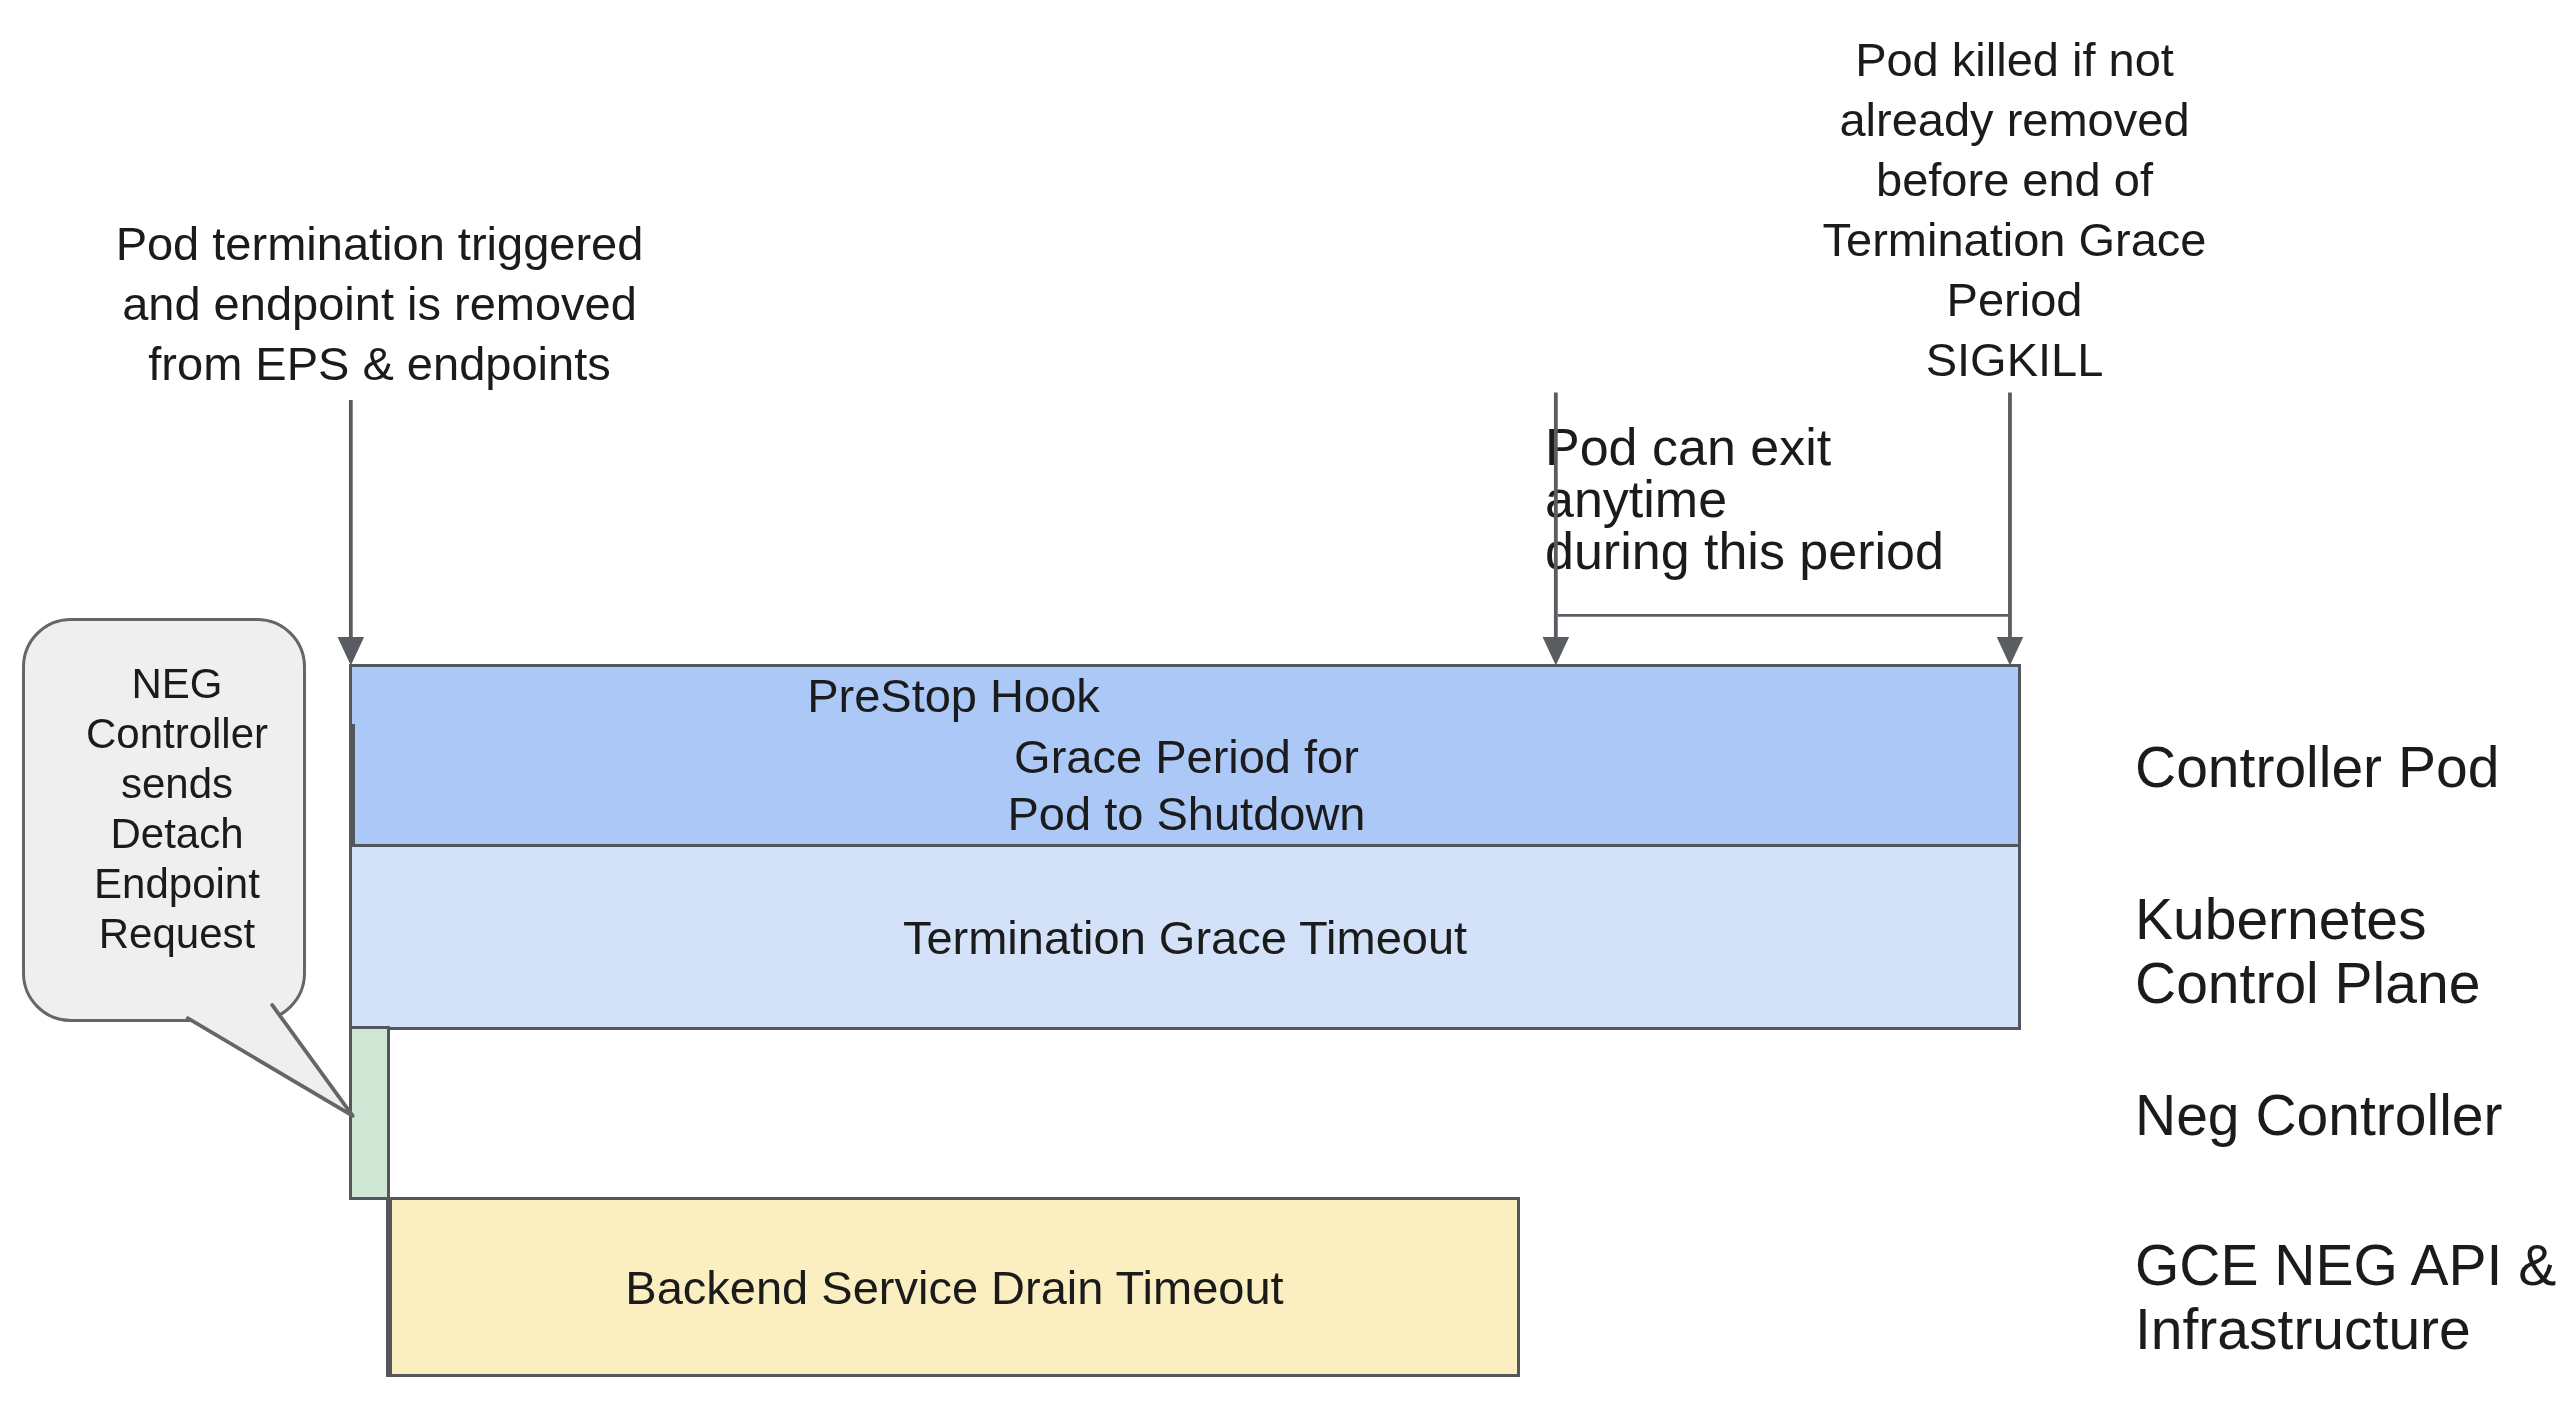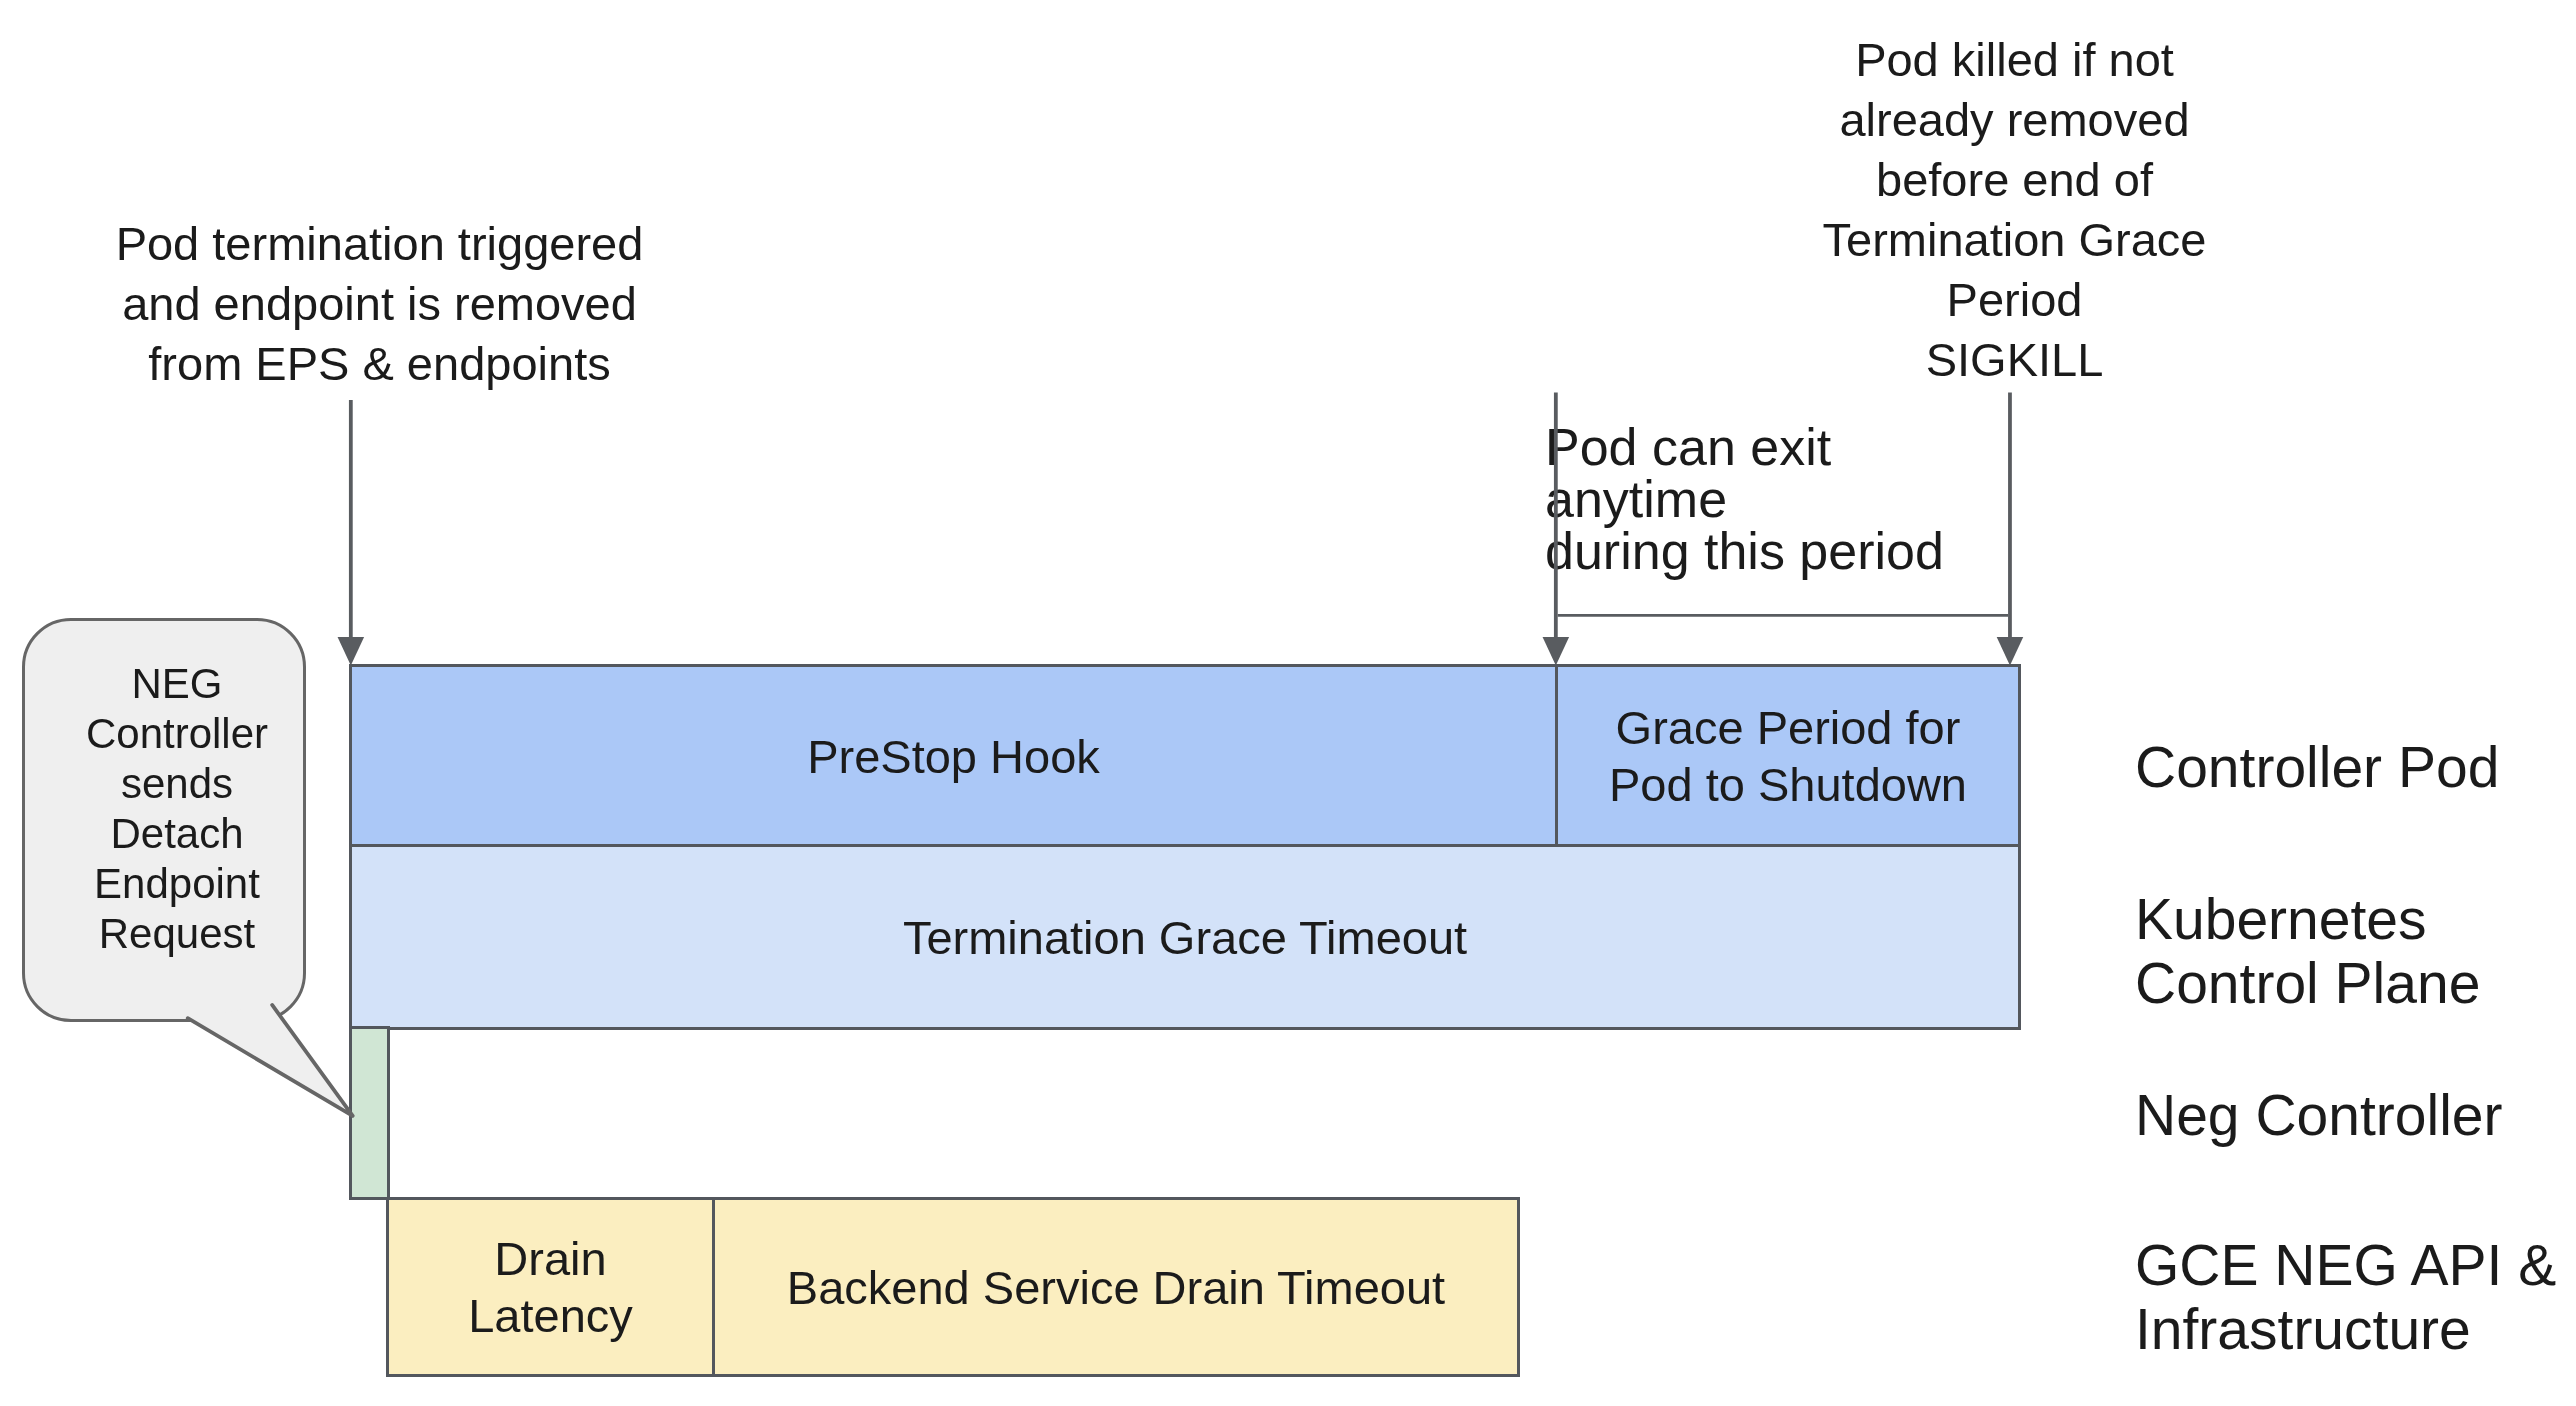--- a/index.html
+++ b/index.html
@@ -49,21 +49,21 @@
   .bar-cell{
     display:flex;
     align-items:center;
     justify-content:center;
     box-sizing:border-box;
     font-size:47px;
     line-height:57px;
     text-align:center;
   }
   .bar-cell.divided{border-left:3.8px solid var(--bar-border);}
-  .row-pod{background:var(--bar-blue);}
+  .row-pod{background:var(--bar-blue);flex-direction:column;}
   .row-tgp{background:var(--bar-light-blue);}
   .row-drain{background:var(--bar-yellow);}
   .green-bar{
     box-sizing:border-box;
     border:3.8px solid var(--bar-border);
     background:var(--bar-green);
   }
   .callout{
     box-sizing:border-box;
     background:var(--callout-fill);
@@ -112,22 +112,20 @@
 Pod to Shutdown</div>
   </div>
 
   <div class="abs bar-row row-tgp" style="left:349px;top:844px;width:1672px;height:186px;">
     <div class="bar-cell" style="flex:1;">Termination Grace Timeout</div>
   </div>
 
   <div class="abs green-bar" style="left:349px;top:1026px;width:41px;height:174px;"></div>
 
   <div class="abs bar-row row-drain" style="left:386px;top:1197px;width:1134px;height:180px;">
-    <div class="bar-cell pre" style="width:323px;">Drain
-Latency</div>
     <div class="bar-cell divided" style="flex:1;">Backend Service Drain Timeout</div>
   </div>
 
   <div class="abs lane-label" style="left:2135px;top:735px;">Controller Pod</div>
 
   <div class="abs lane-label pre" style="left:2135px;top:887px;">Kubernetes
 Control Plane</div>
 
   <div class="abs lane-label" style="left:2135px;top:1083px;">Neg Controller</div>
 

